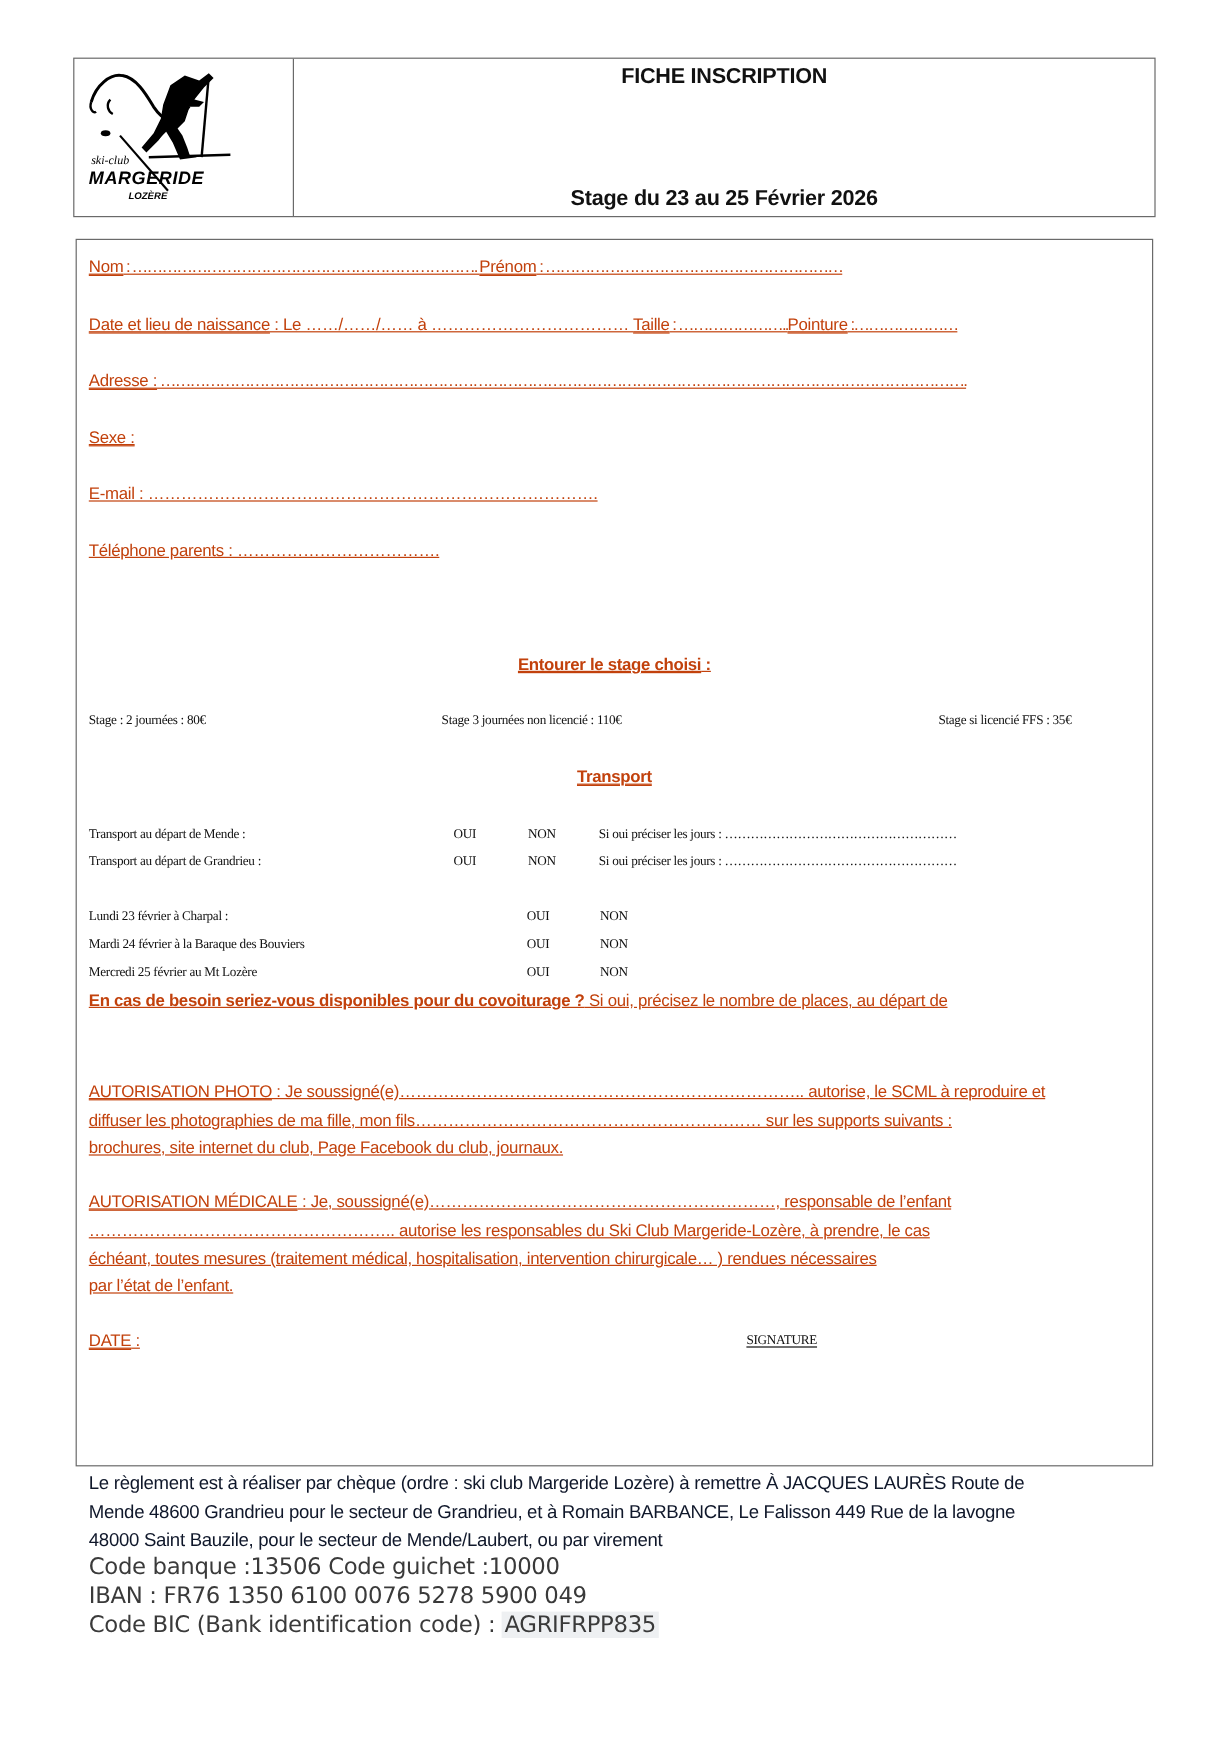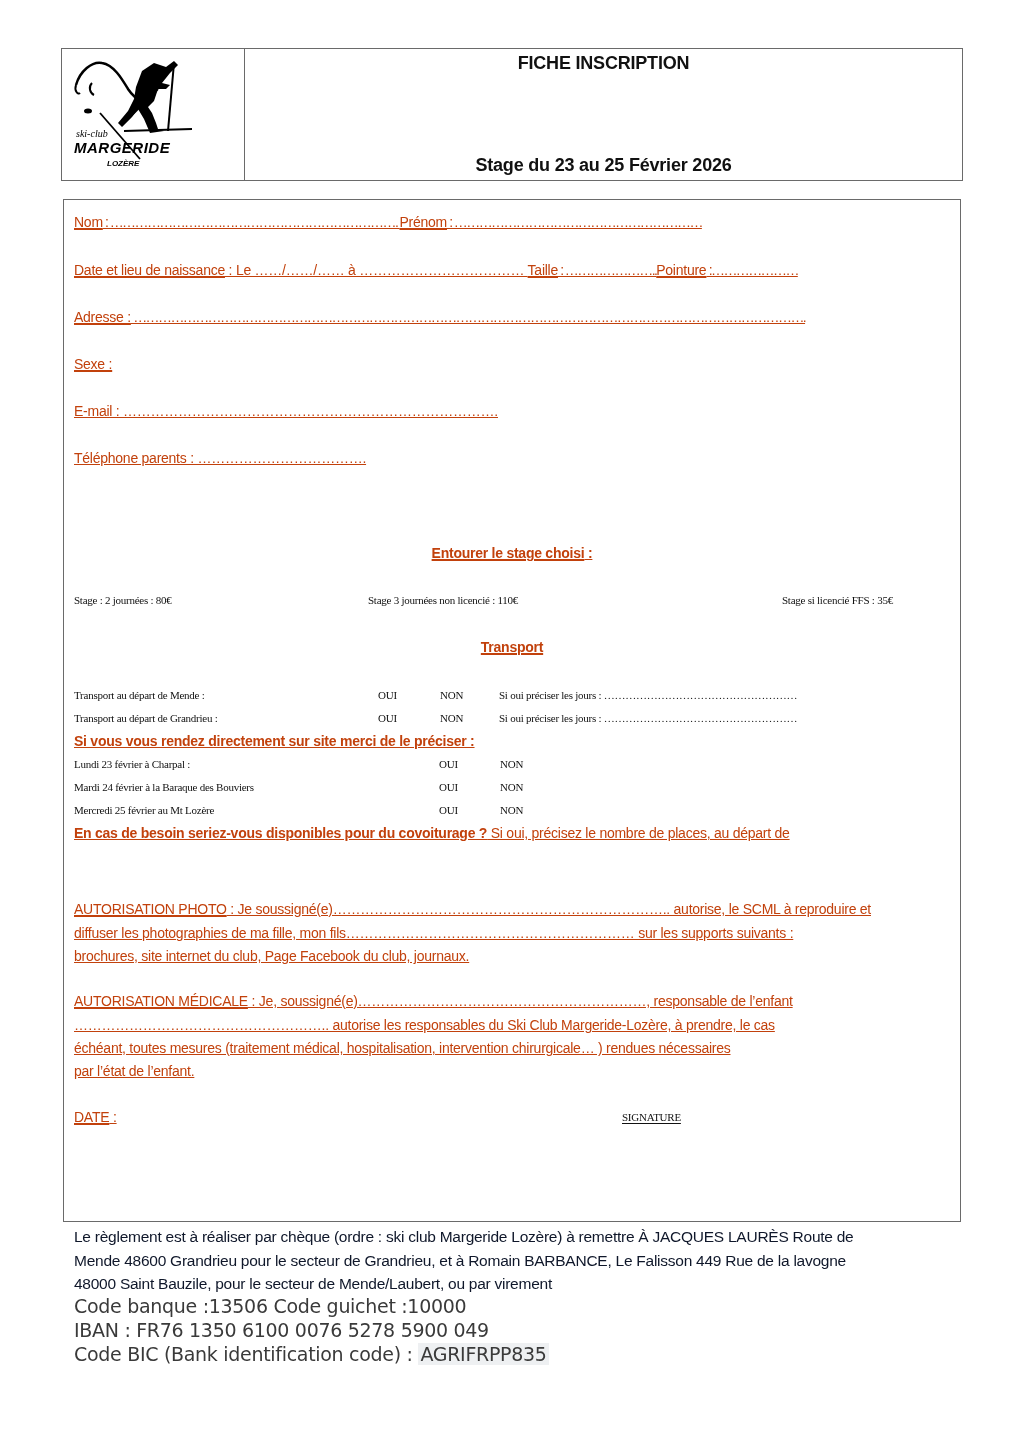--- a/index.html
+++ b/index.html
@@ -102,21 +102,20 @@
   <div class="col" style="left:74px; top:684px;">Transport au départ de Mende :</div>
   <div class="col" style="left:378px; top:684px;">OUI</div>
   <div class="col" style="left:440px; top:684px;">NON</div>
   <div class="col dots-wrap" style="left:499px; top:684px;">Si oui préciser les jours : ………………………………………………</div>
 
   <div class="col" style="left:74px; top:707px;">Transport au départ de Grandrieu :</div>
   <div class="col" style="left:378px; top:707px;">OUI</div>
   <div class="col" style="left:440px; top:707px;">NON</div>
   <div class="col" style="left:499px; top:707px;">Si oui préciser les jours : ………………………………………………</div>
 
-  <div class="row b" style="top:730px;">Si vous vous rendez directement sur site merci de le préciser :</div>
 
   <div class="col" style="left:74px; top:753px;">Lundi 23 février à Charpal :</div>
   <div class="col" style="left:439px; top:753px;">OUI</div>
   <div class="col" style="left:500px; top:753px;">NON</div>
 
   <div class="col" style="left:74px; top:776px;">Mardi 24 février à la Baraque des Bouviers</div>
   <div class="col" style="left:439px; top:776px;">OUI</div>
   <div class="col" style="left:500px; top:776px;">NON</div>
 
   <div class="col" style="left:74px; top:799px;">Mercredi 25 février au Mt Lozère</div>

